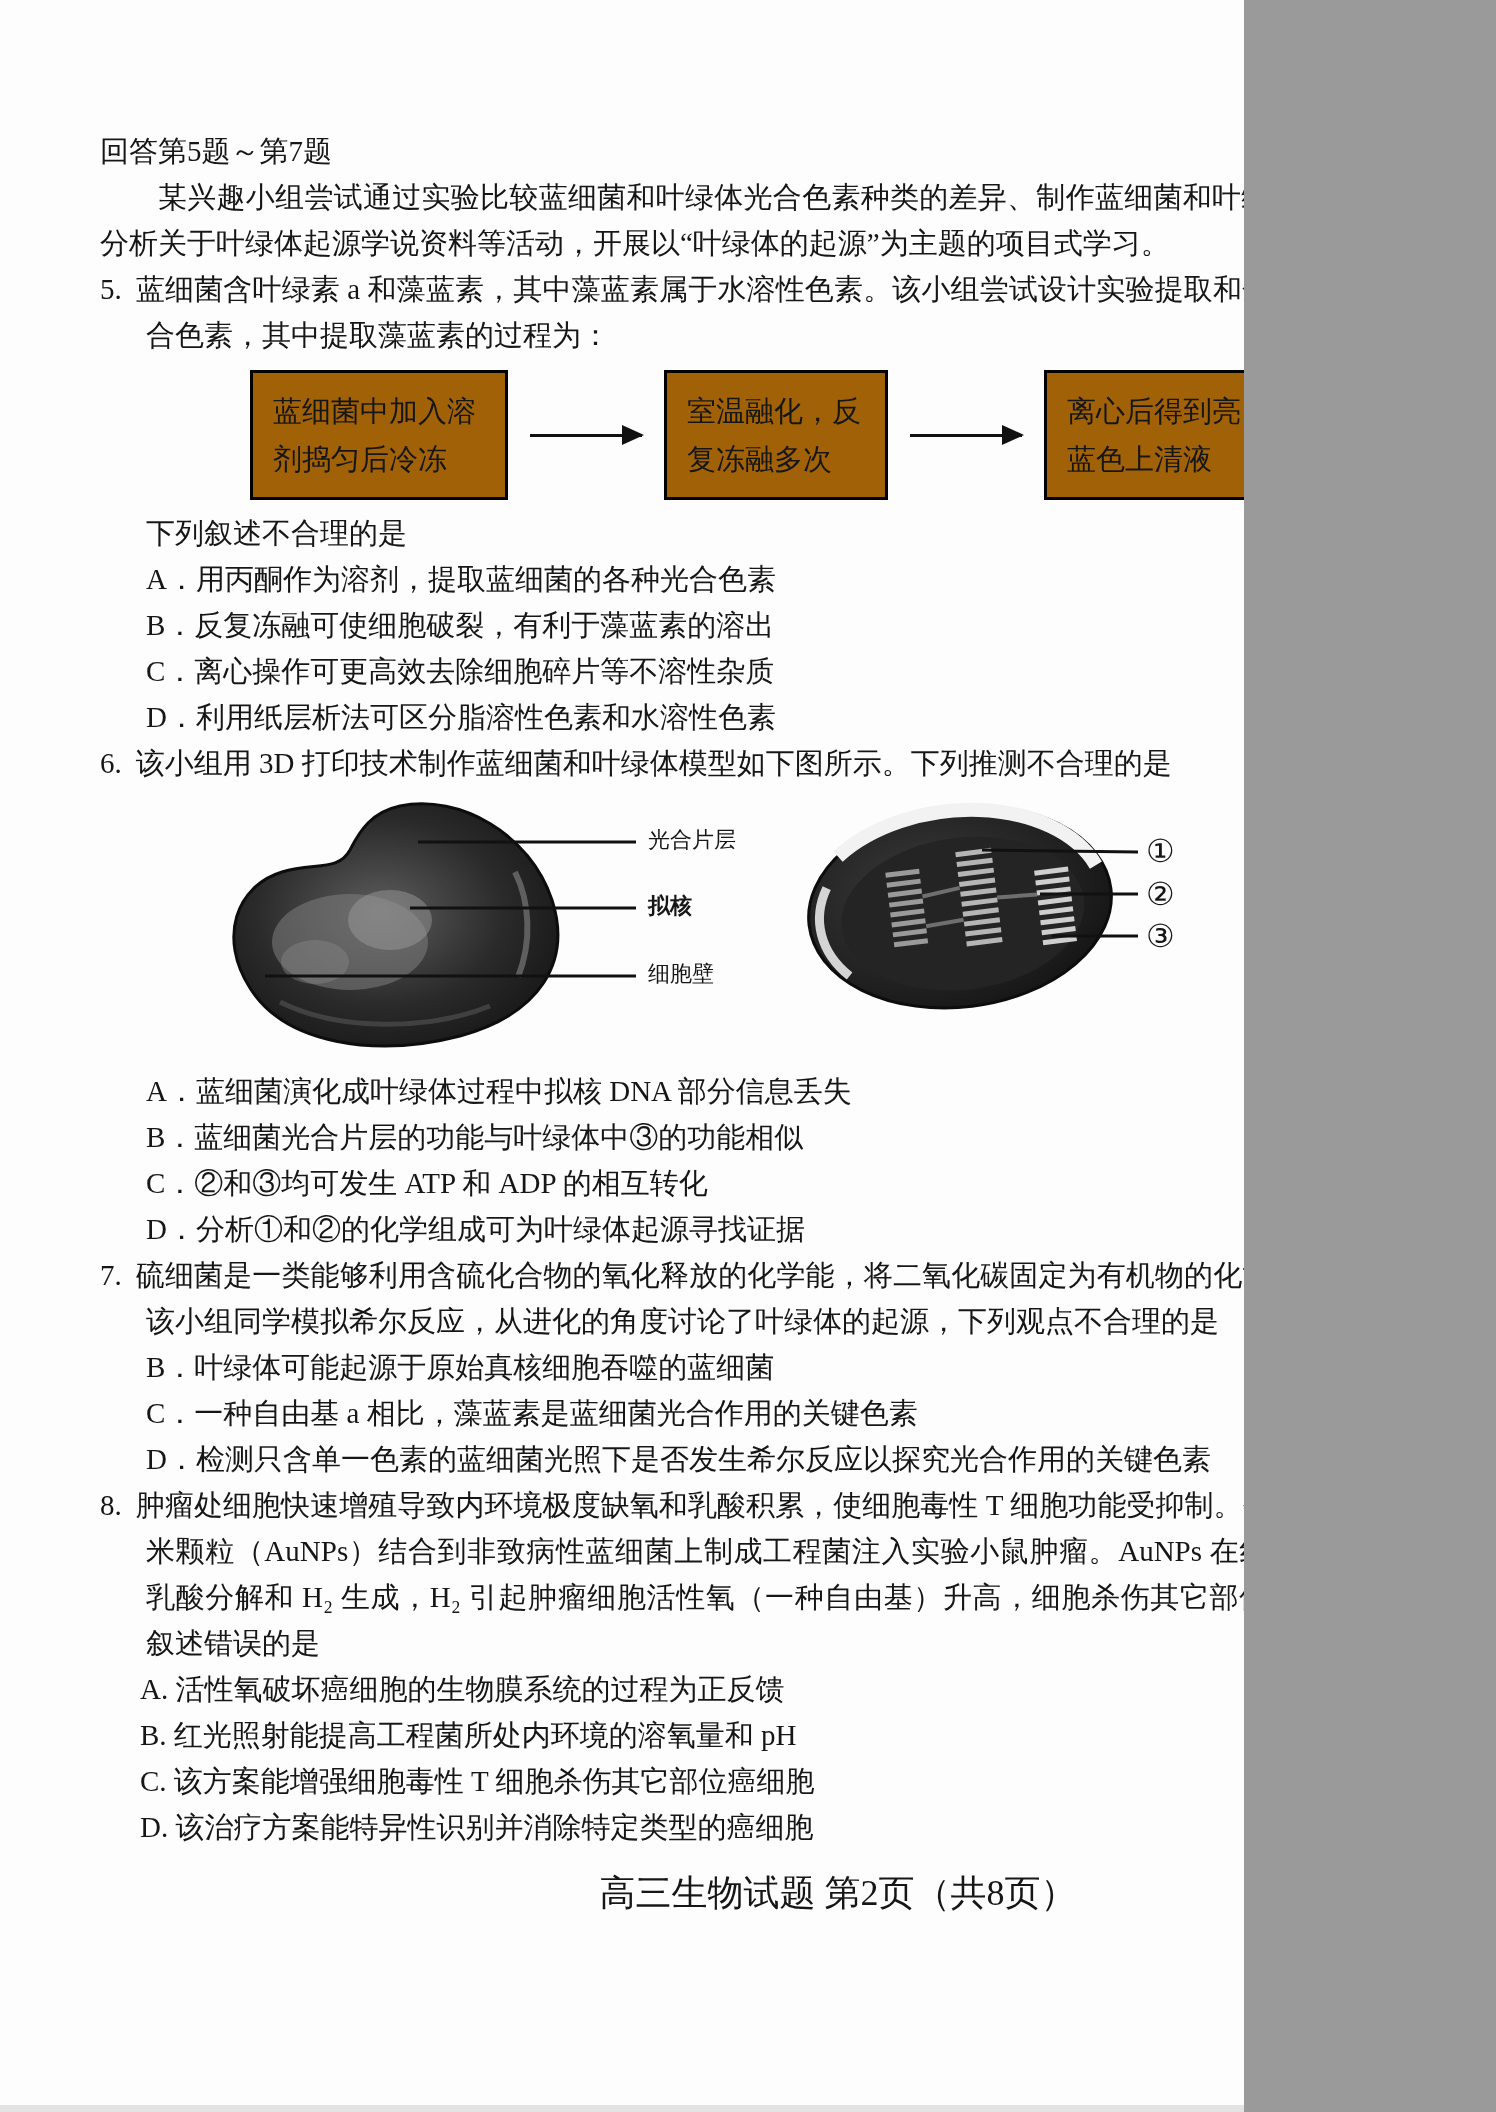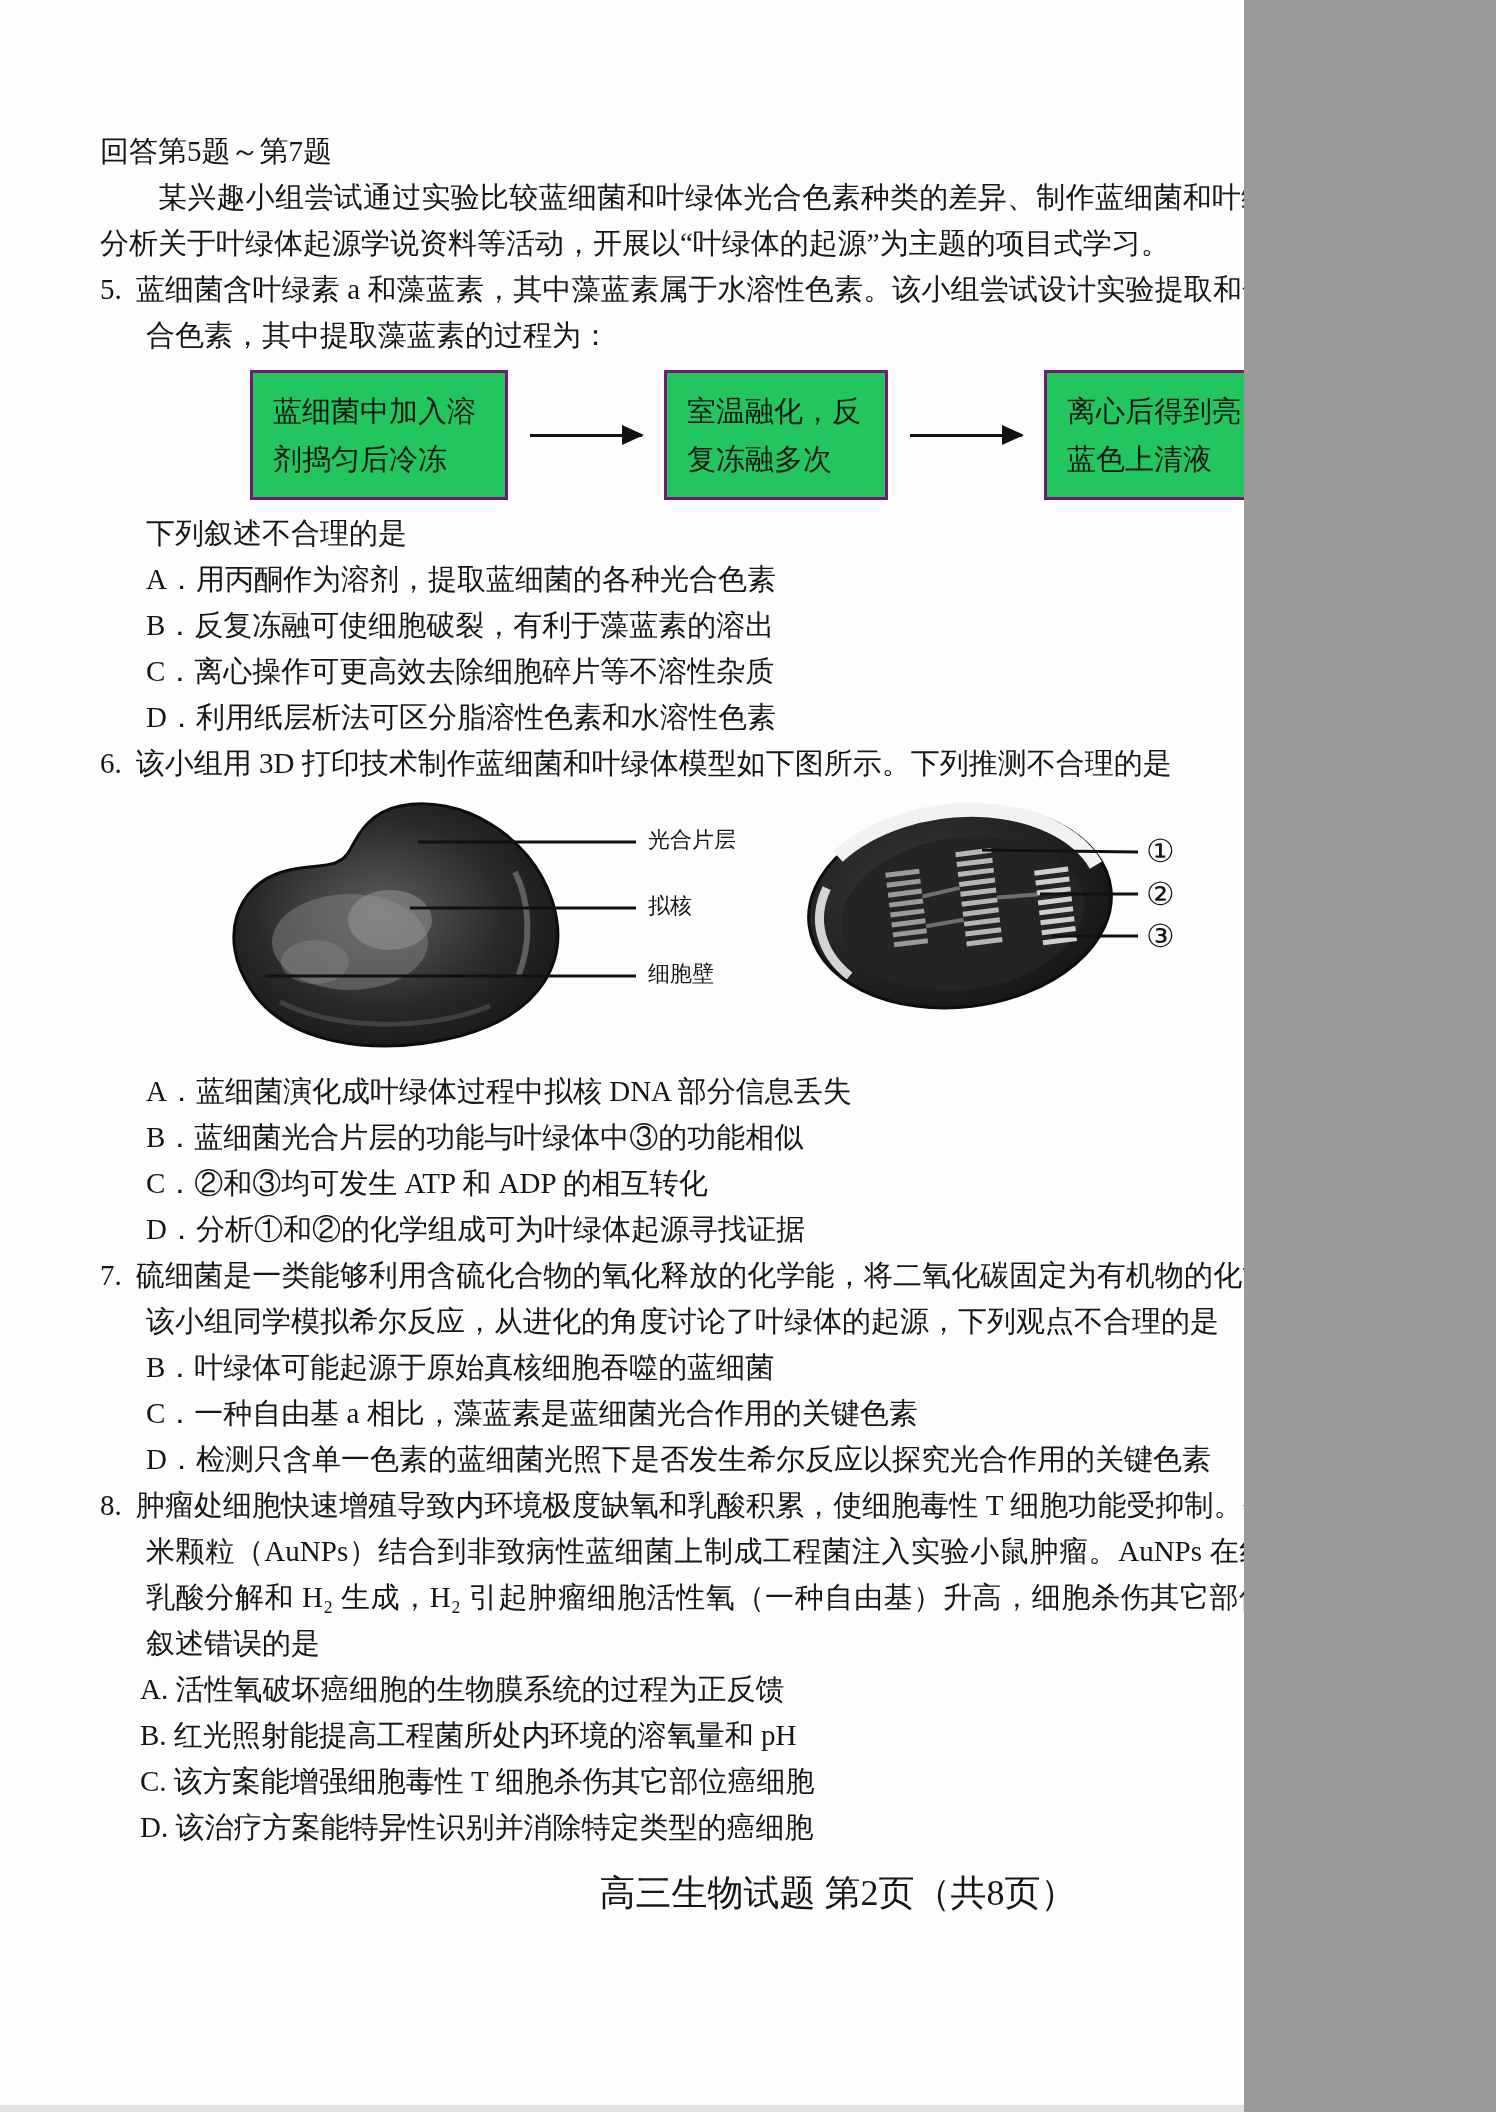--- a/index.html
+++ b/index.html
@@ -18,21 +18,21 @@
   .intro{margin:0;text-indent:2em;text-align:justify;}
   .question{margin:0;}
   .stem{padding-left:46px;text-indent:-46px;text-align:justify;margin:0;}
   .qnum{padding-right:14px;}
   .opt{padding-left:46px;margin:0;text-align:justify;}
   .opt-tight{padding-left:40px;margin:0;text-align:justify;}
   .prompt-line{padding-left:46px;margin:0;}
 
   
   .flow{display:flex;align-items:center;margin:12px 0 10px 150px;}
-  .flow-box{border:3px solid #701a75;padding:14px 20px;line-height:48px;background:#22c55e;}
+  .flow-box{border:3px solid #000000;padding:14px 20px;line-height:48px;background:#a16207;}
   .flow-box.b1{width:212px;}
   .flow-box.b2,.flow-box.b3{width:178px;}
   .flow-arrow{position:relative;width:112px;height:3px;background:#111;margin:0 22px;flex:0 0 auto;}
   .flow-arrow::after{content:"";position:absolute;right:-2px;top:-9px;border-left:22px solid #111;
     border-top:10px solid transparent;border-bottom:10px solid transparent;}
 
   
   .figure{position:relative;height:268px;margin:6px 0 8px 0;}
   .fig-label{position:absolute;font-size:22px;line-height:32px;white-space:nowrap;}
   .fig-marker{position:absolute;font-size:32px;line-height:34px;}
@@ -147,21 +147,21 @@
             </g>
             <path d="M 824,100 L 862,96 M 898,110 L 938,112 M 824,130 L 862,128" stroke="#6f6f6f" stroke-width="4"></path>
           </g>
 
           <line x1="882" y1="58" x2="1038" y2="60" stroke="#111" stroke-width="3"></line>
           <line x1="940" y1="102" x2="1038" y2="102" stroke="#111" stroke-width="3"></line>
           <line x1="952" y1="144" x2="1038" y2="144" stroke="#111" stroke-width="3"></line>
         </svg>
 
         <div class="fig-label" style="left:548px;top:32px;">光合片层</div>
-        <div class="fig-label" style="left:548px;top:98px;">拟核</div>
+        <div class="fig-label" style="left:548px;top:98px;font-weight:bold;">拟核</div>
         <div class="fig-label" style="left:548px;top:166px;">细胞壁</div>
 
         <div class="fig-marker" style="left:1046px;top:42px;">①</div>
         <div class="fig-marker" style="left:1046px;top:85px;">②</div>
         <div class="fig-marker" style="left:1046px;top:127px;">③</div>
       </div>
 
       <p class="opt">A．蓝细菌演化成叶绿体过程中拟核 DNA 部分信息丢失</p>
       <p class="opt">B．蓝细菌光合片层的功能与叶绿体中③的功能相似</p>
       <p class="opt">C．②和③均可发生 ATP 和 ADP 的相互转化</p>

